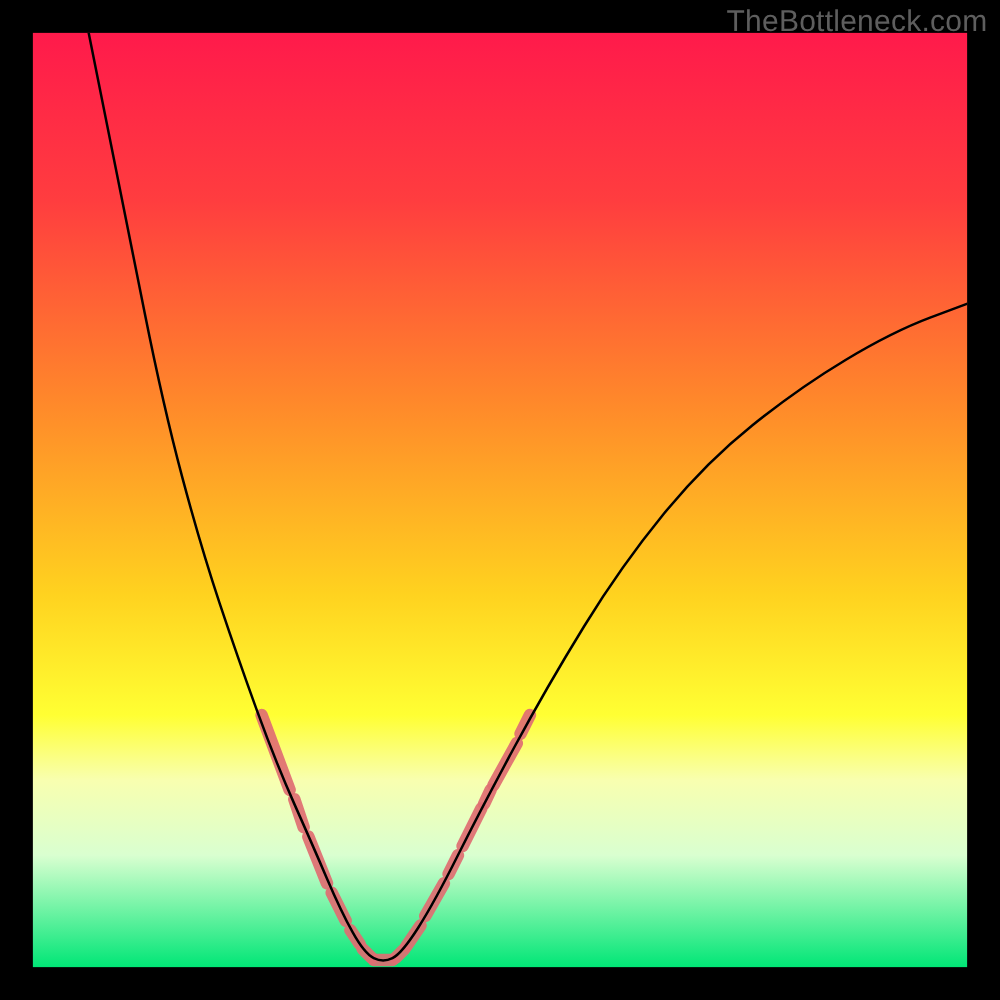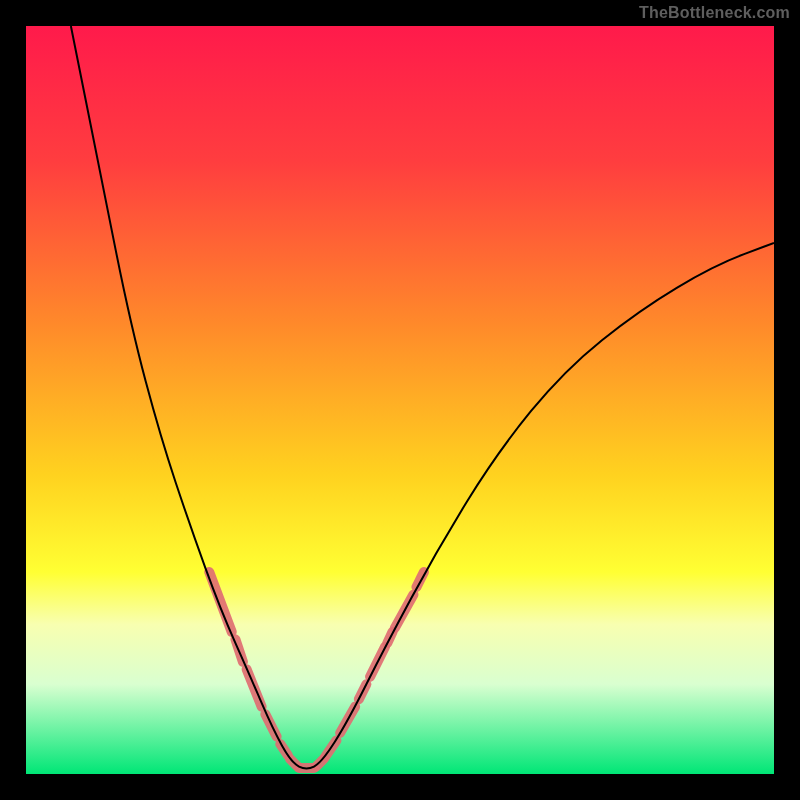--- a/index.html
+++ b/index.html
@@ -17,22 +17,22 @@
     top: 26px;
     width: 748px;
     height: 748px;
     overflow: hidden;
   }
   .watermark {
     position: absolute;
     top: 4px;
     right: 10px;
     color: #5e5e5e;
-    font-size: 16px;
-    font-weight: 700;
+    font-size: 24px;
+    font-weight: 400;
     letter-spacing: 0.2px;
     z-index: 10;
   }
   svg { display: block; }
 </style>
 </head>
 <body>
 
 <div class="watermark">TheBottleneck.com</div>
 

